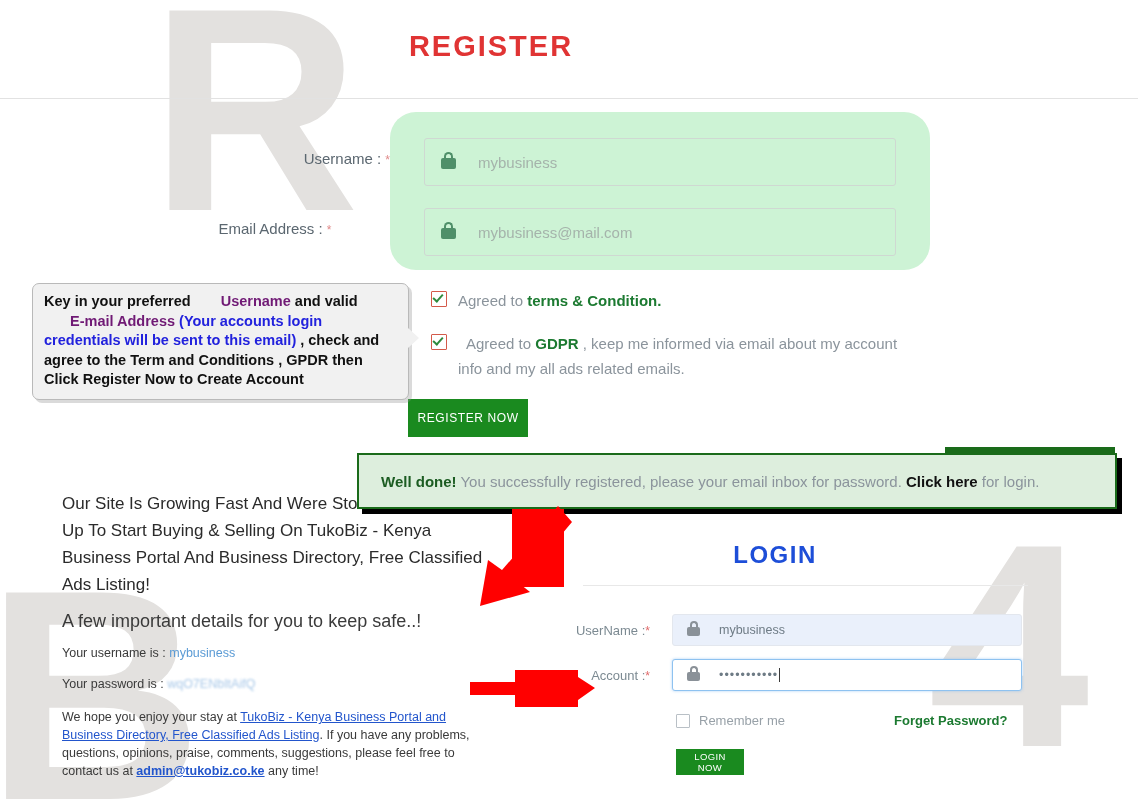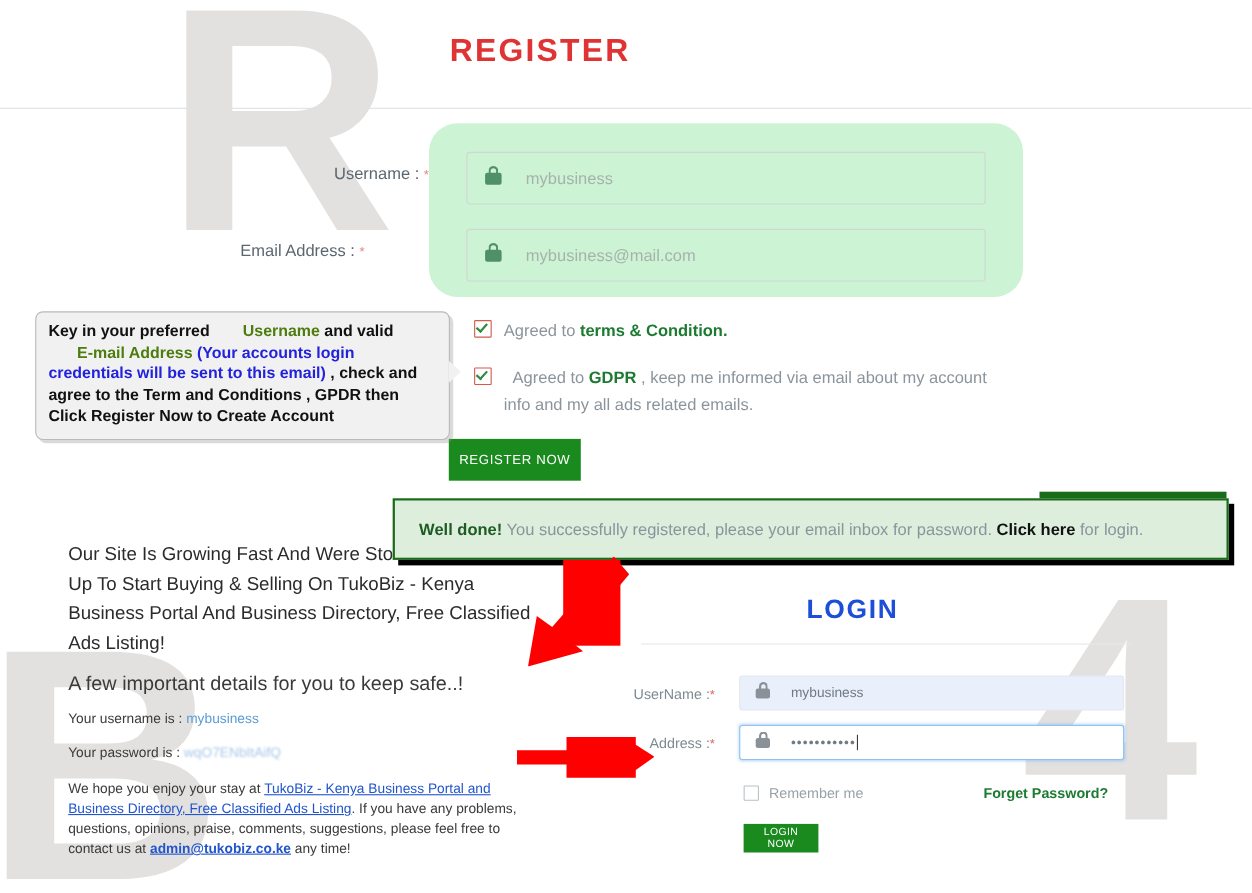--- a/index.html
+++ b/index.html
@@ -91,21 +91,21 @@
   
   #annotation-callout{
     left:32px;top:283px;width:354px;
     background:#f1f1f1;border:1px solid #b9b9b9;border-radius:7px;
     box-shadow:3px 3px 0 rgba(150,150,150,.35);
     padding:8px 10px 9px 11px;
     z-index:6;
     font-family:"Liberation Sans", sans-serif;
     font-size:14.5px;line-height:19.5px;color:#111;font-weight:600;
   }
-  #annotation-callout .c-red{color:#4d7c0f;padding-left:26px;}
+  #annotation-callout .c-red{color:#701a75;padding-left:26px;}
   #annotation-callout .c-blue{color:#2222dd;}
   #annotation-callout:after{
     content:"";position:absolute;right:-11px;top:44px;
     width:0;height:0;border-top:10px solid transparent;border-bottom:10px solid transparent;
     border-left:11px solid #f1f1f1;
   }
 
   
   #success-bar-dark{
     left:945px;top:447px;width:170px;height:14px;background:#1a6b1a;z-index:5;
@@ -243,21 +243,21 @@
 
   <div class="login-label" style="left:500px;top:623px;width:150px;">
     <span>UserName :</span><span class="req">*</span>
   </div>
   <div class="login-input" style="left:672px;top:614px;">
     <span class="lock"><span class="lock-ico lock-gray" style="width:13px;height:15px;"><span class="shackle" style="left:3px;width:8px;height:7px;"></span><span class="body" style="width:13px;height:9px;"></span></span></span>
     <span class="val">mybusiness</span>
   </div>
 
   <div class="login-label" style="left:500px;top:668px;width:150px;">
-    <span>Address :</span><span class="req">*</span>
+    <span>Account :</span><span class="req">*</span>
   </div>
   <div class="login-input focused" style="left:672px;top:659px;">
     <span class="lock"><span class="lock-ico lock-gray" style="width:13px;height:15px;"><span class="shackle" style="left:3px;width:8px;height:7px;"></span><span class="body" style="width:13px;height:9px;"></span></span></span>
     <span class="dots">•••••••••••</span>
       <span class="caret"></span>
   </div>
 
   <div class="abs" id="remember-row">
     <span id="remember-box"></span>
     <span id="remember-label">Remember me</span>

